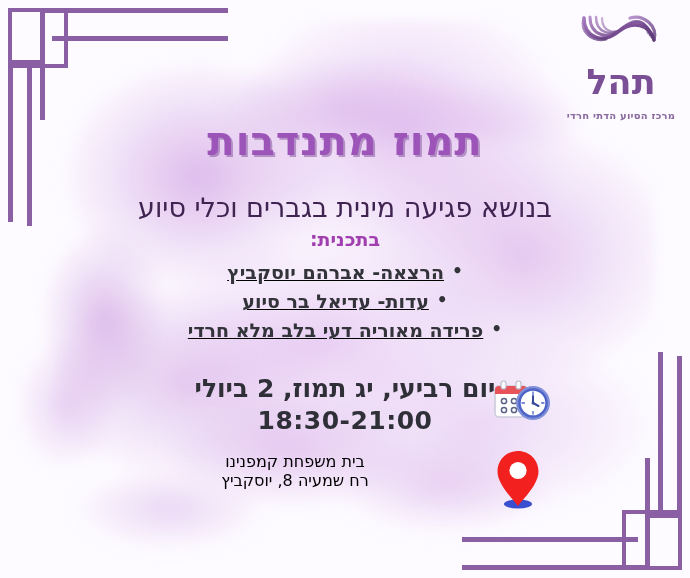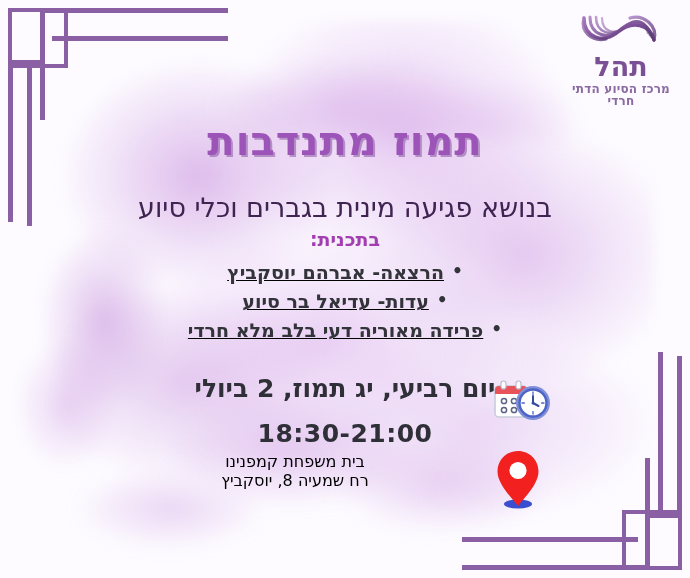--- a/index.html
+++ b/index.html
@@ -107,31 +107,31 @@
     position: absolute;
     right: 14px;
     top: 8px;
     width: 110px;
     text-align: center;
     line-height: 1;
   }
   #logo .swirl { display: block; margin: 0 auto; }
   #logo .logo-word {
     display: block;
-    margin-top: 5px;
-    font-size: 27px;
+    margin-top: 16px;
+    font-size: 35px;
     font-weight: bold;
     color: #7a4f95;
     letter-spacing: 0px;
     line-height: 1.05;
   }
   #logo .logo-tagline {
     display: block;
-    margin-top: 2px;
-    font-size: 12px;
+    margin-top: 10px;
+    font-size: 10px;
     font-weight: bold;
     color: #8a6aa0;
     letter-spacing: 0.2px;
   }
 
   
   #content {
     position: absolute;
     left: 0;
     top: 0;
@@ -204,21 +204,21 @@
     font-size: 25px;
     font-weight: bold;
     color: #2f2f38;
     display: inline-block;
     vertical-align: middle;
   }
   #time-line {
     font-size: 25px;
     font-weight: bold;
     color: #2f2f38;
-    margin-top: 16px;
+    margin-top: 3px;
     letter-spacing: 0.5px;
     direction: ltr;
   }
 
   
   #calendar-clock-icon {
     position: absolute;
     left: 492px;
     top: 379px;
     width: 60px;

